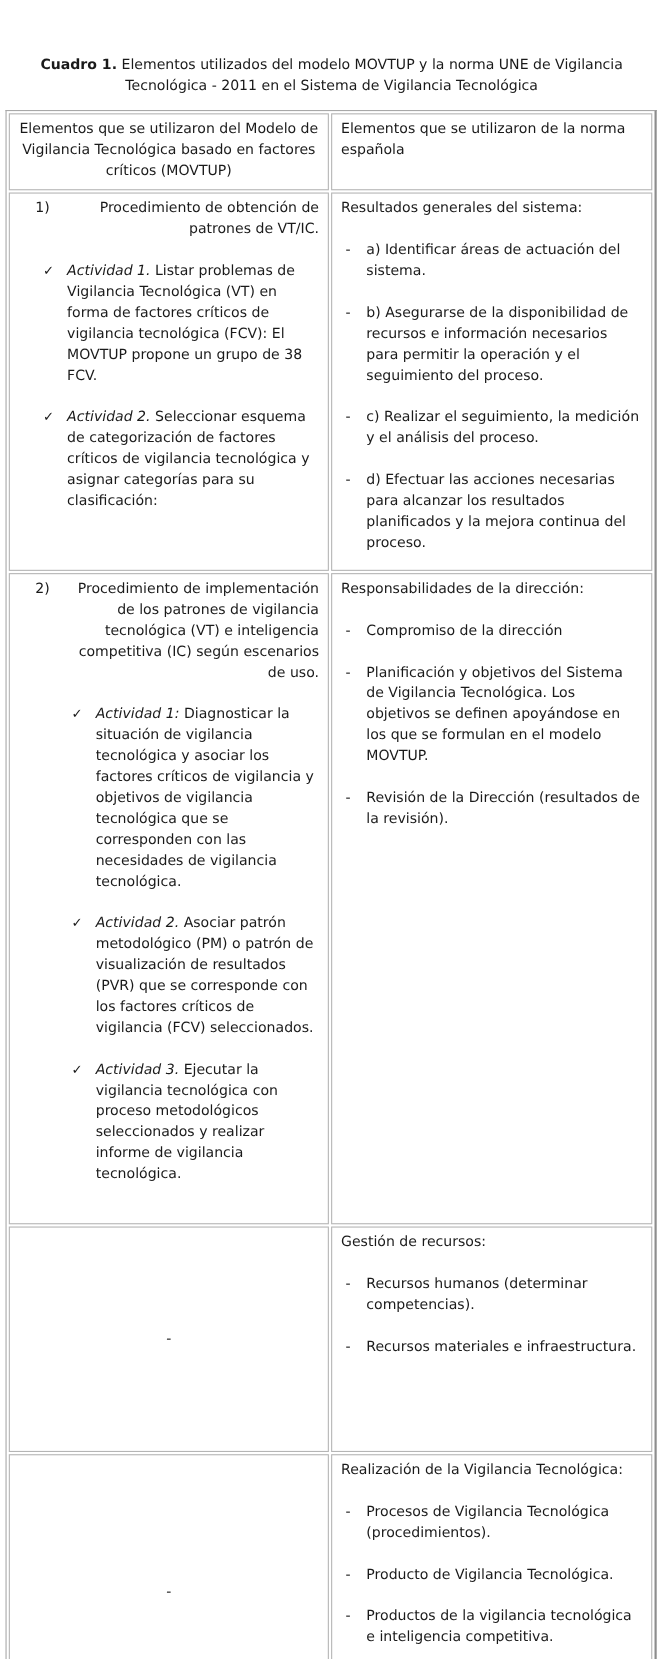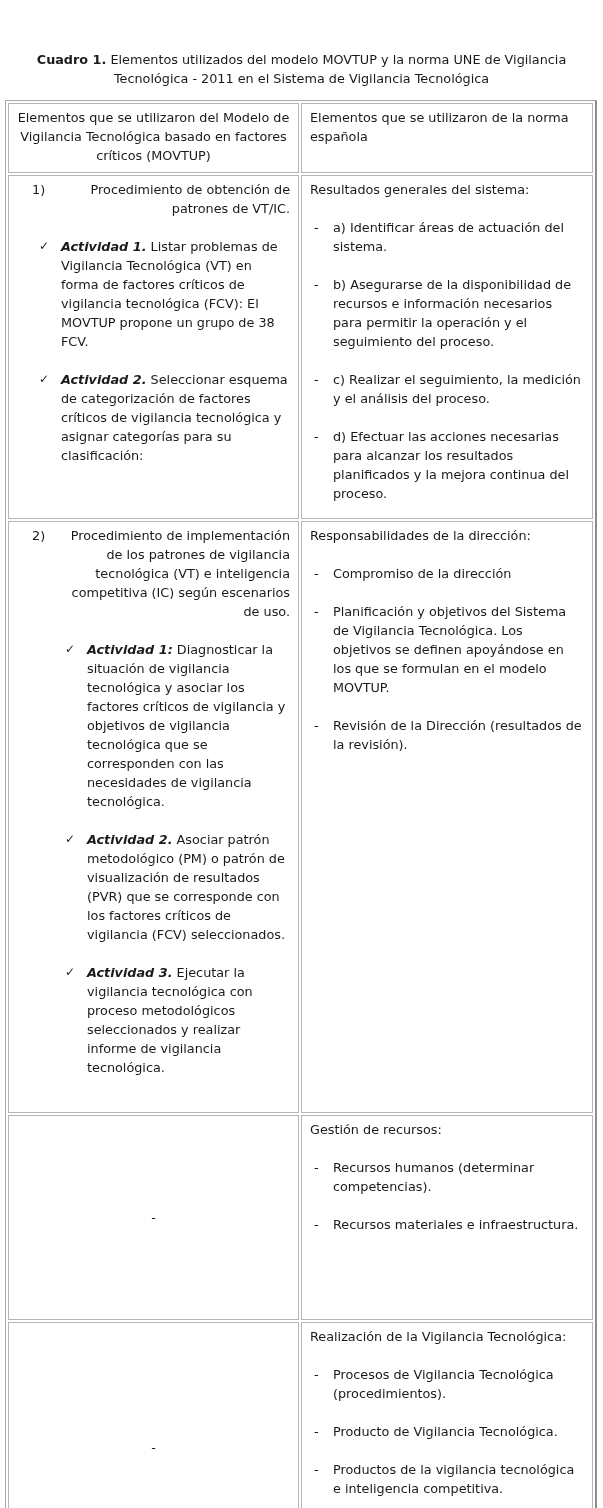--- a/index.html
+++ b/index.html
@@ -45,21 +45,21 @@
   td.hdr-right { }
 
   .num-item { display:flex; margin-left:15px; }
   .num-marker { flex:none; width:29px; }
   .num-text { flex:1;text-align:right; }
 
   .act-item { display:flex; margin-left:22px; margin-top:19px; }
   .deep .act-item { margin-left:48px; }
   .check-marker { flex:none; width:22px; font-size:12px; }
   .act-text { flex:1; }
-  .act-text em { font-style:italic;font-weight:bold; }
+  .act-text em { font-style:italic; }
 
   .cell-heading { margin:0; }
   .dash-item { display:flex; margin-top:19px; }
   .dash-marker { flex:none; width:19px; padding-left:4px; }
   .dash-text { flex:1; }
 
   td.placeholder-cell { vertical-align:middle; text-align:center; }
 </style>
 </head>
 <body>

